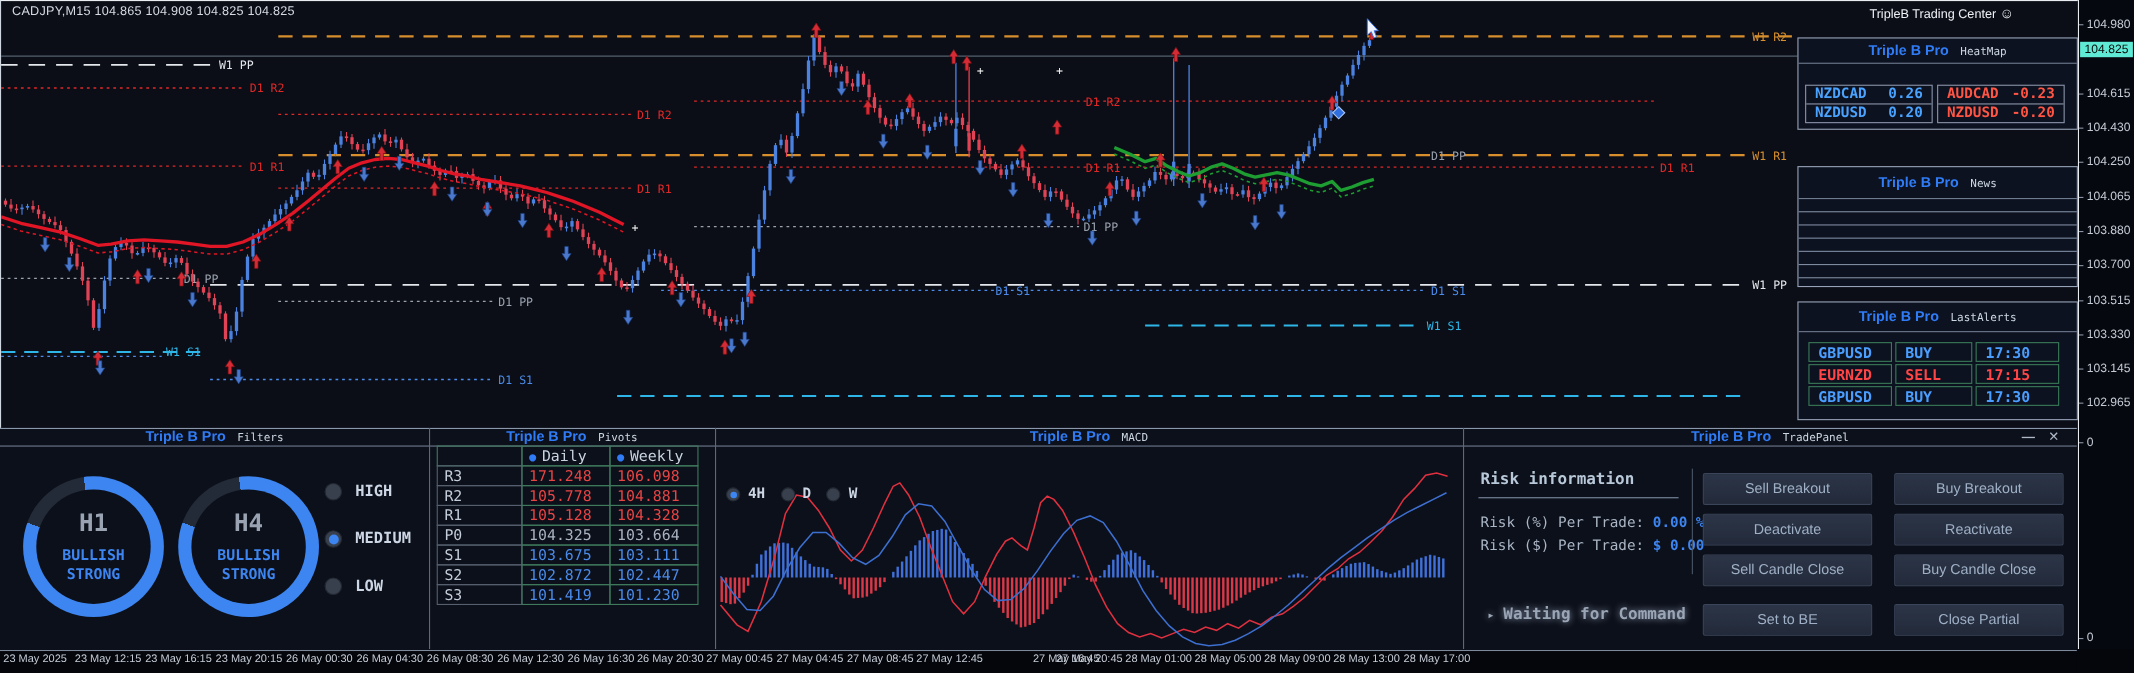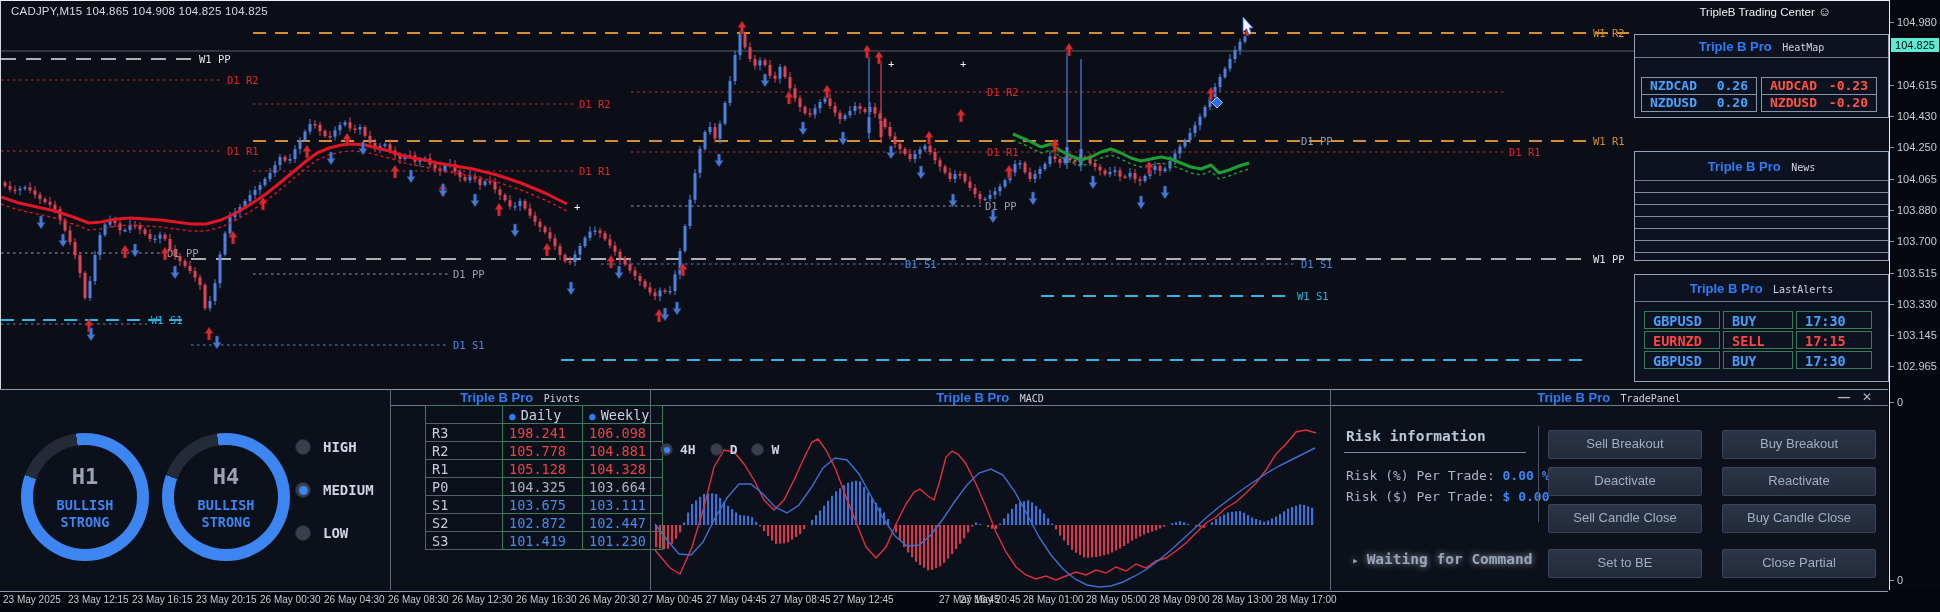--- a/index.html
+++ b/index.html
@@ -38,21 +38,21 @@
   .gline{color:#3d85f0;font-size:13.5px;font-weight:bold;font-family:"DejaVu Sans Mono",monospace;line-height:17px;}
   .radio-row{position:absolute;display:flex;align-items:center;}
   .rdot{width:14px;height:14px;border-radius:50%;background:#39404d;border:1px solid #232933;margin-right:12px;}
   .rdot.sel{background:#39404d;position:relative;}
   .rdot.sel:after{content:"";position:absolute;inset:2.5px;border-radius:50%;background:#3d85f0;}
   .rlabel{color:#ccd6e4;font-weight:bold;font-size:14px;font-family:"DejaVu Sans Mono",monospace;}
   .radio-sm .rdot{width:11px;height:11px;margin-right:7px;}
   .radio-sm .rlabel{font-size:13px;}
   
   #pivot-table{position:absolute;left:398px;top:406px;z-index:26;}
-  .prow{display:flex;margin-left:28px;}
+  .prow{display:flex;}
   .pcell{height:19px;line-height:19px;font-family:"DejaVu Sans Mono",monospace;font-size:13.5px;
          border:1px solid #555f6e;margin:-1px 0 0 -1px;padding:0 6px;box-sizing:border-box;}
   .pcell.name{width:78px;color:#c3ccd8;}
   .pcell.val{width:81px;text-align:left;border-color:#3f7a5c;}
   .pcell.hdr{color:#c9d4e0;border-color:#3f7a5c;}
   .hdot{color:#2f7cf6;font-size:11px;margin-right:5px;}
   .clr-r{color:#e84545;} .clr-p{color:#aab2c0;} .clr-s{color:#4a8ae8;}
   
   .opanel{position:absolute;background:#0d1220;border:1px solid #97a3b8;z-index:35;}
   .ophead{height:22px;text-align:center;line-height:21px;border-bottom:1px solid #6f7b8f;}
@@ -803,20 +803,24 @@
     </div>
   <div id="price-current" style="top: 38px;">104.825</div>
 </div>
 
 <div id="panel-strip"></div>
 <div class="vsep" style="left:390px;"></div>
 <div class="vsep" style="left:650px;"></div>
 <div class="vsep" style="left:1330px;"></div>
 
 <div class="bpanel" style="left:0;width:390px;">
+  <div class="panel-head">
+    <span class="brand">Triple B Pro</span>
+    <span class="pname">Filters</span>
+  </div>
   <div class="gauge" style="left:21px;top:44px;">
     <div class="ring"></div>
     <div class="hole"></div>
     <div class="ginner">
       <div class="gtf">H1</div>
       <div class="gline">BULLISH</div>
       <div class="gline">STRONG</div>
     </div>
   </div>
   <div class="gauge" style="left:162px;top:44px;">
@@ -850,21 +854,21 @@
   </div>
 </div>
 <div id="pivot-table">
     <div class="prow">
       <div class="pcell name hdr"></div>
       <div class="pcell val hdr"><span class="hdot">●</span>Daily</div>
       <div class="pcell val hdr"><span class="hdot">●</span>Weekly</div>
     </div>
     <div class="prow">
       <div class="pcell name clr-r">R3</div>
-      <div class="pcell val clr-r">198.241</div>
+      <div class="pcell val clr-r">171.248</div>
       <div class="pcell val clr-r">106.098</div>
     </div>
     <div class="prow">
       <div class="pcell name clr-r">R2</div>
       <div class="pcell val clr-r">105.778</div>
       <div class="pcell val clr-r">104.881</div>
     </div>
     <div class="prow">
       <div class="pcell name clr-r">R1</div>
       <div class="pcell val clr-r">105.128</div>

